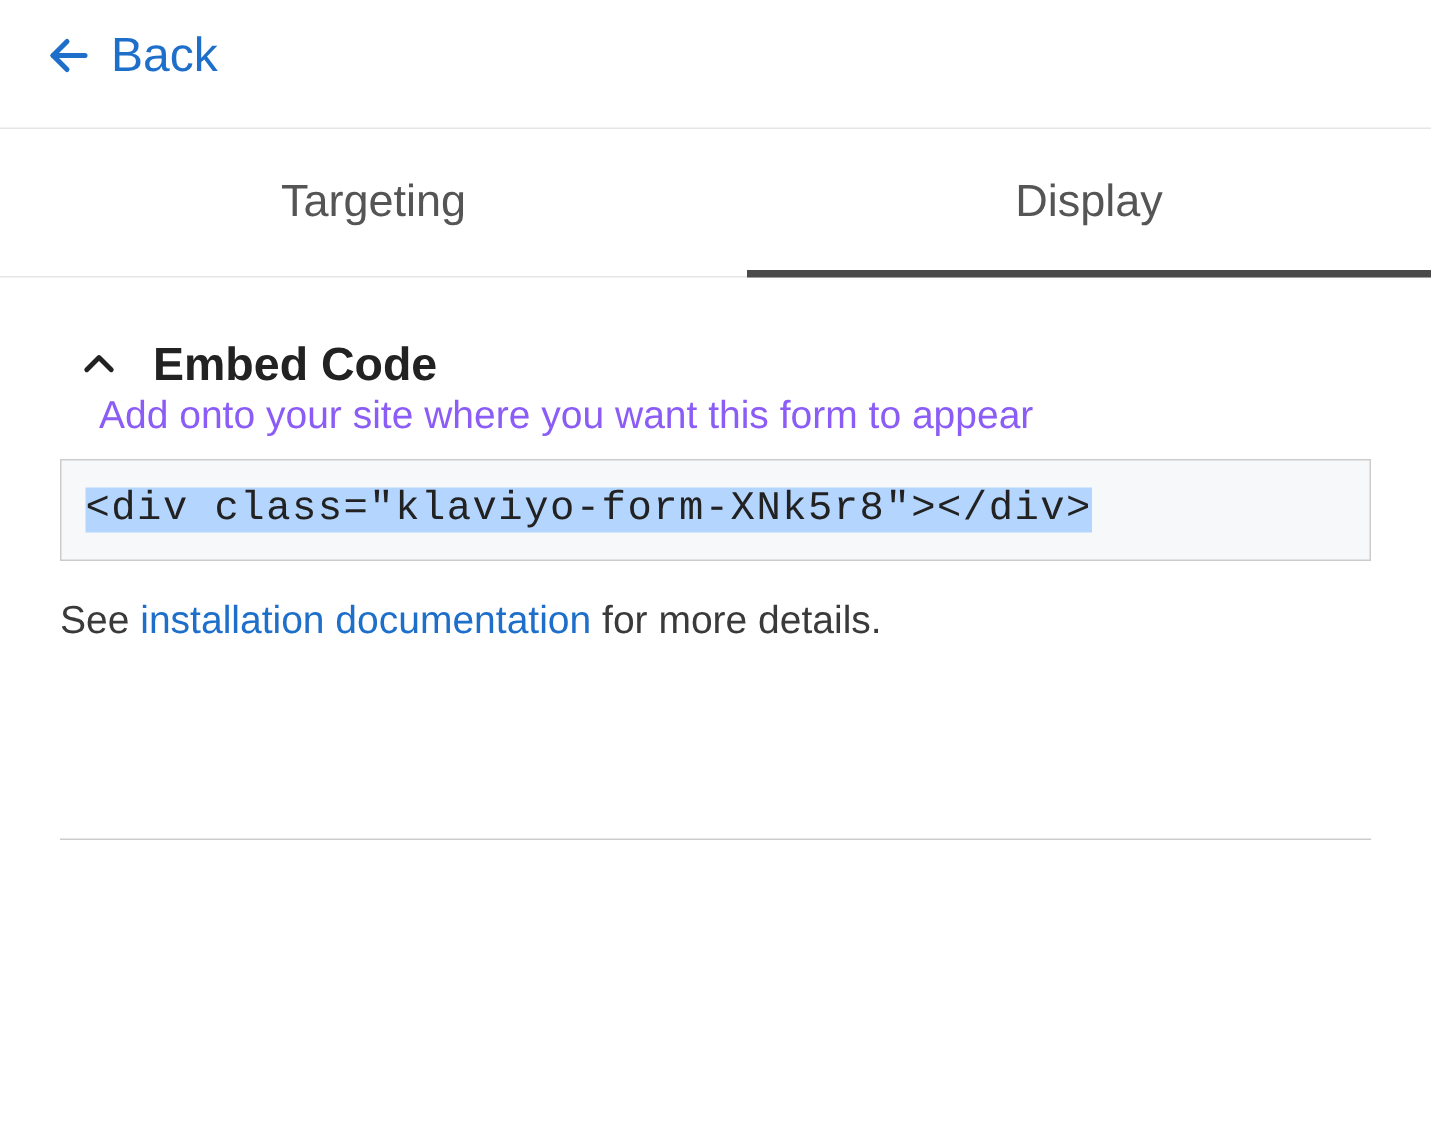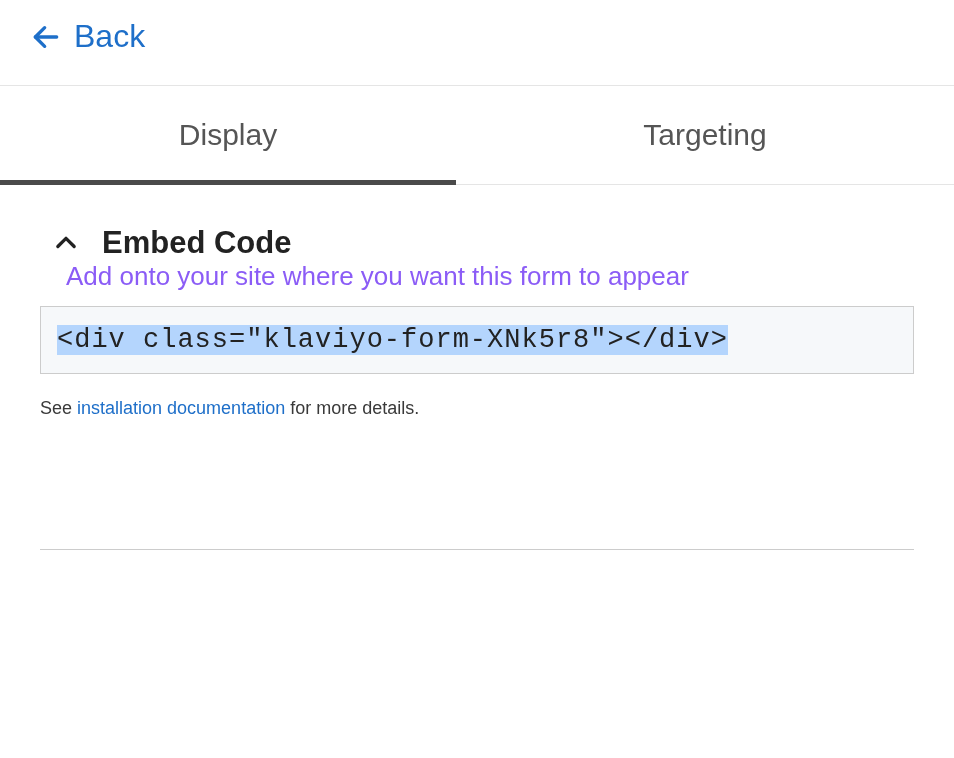--- a/index.html
+++ b/index.html
@@ -92,21 +92,21 @@
       font-family: "SFMono-Regular", Consolas, "Liberation Mono", Menlo, monospace;
       font-size: 27px;
       color: #222;
       letter-spacing: 1px;
       margin-bottom: 24px;
     }
     .code-box .highlighted {
       background: #b4d5fd;
     }
     .details-text {
-      font-size: 18px;
+      font-size: 26px;
       color: #3a3a3a;
     }
     .doc-link {
       color: #1e6fc9;
       cursor: pointer;
     }
     .bottom-divider {
       border-top: 1px solid #ccc;
       margin: 130px 40px 0 40px;
     }
@@ -120,25 +120,25 @@
   <span class="back-arrow-icon">
     <svg width="32" height="32" viewBox="0 0 24 24" fill="none" stroke="#1e6fc9" stroke-width="2.5" stroke-linecap="round" stroke-linejoin="round">
       <line x1="20" y1="12" x2="4" y2="12"></line>
       <polyline points="11 5 4 12 11 19"></polyline>
     </svg>
   </span>
   <span>Back</span>
 </a>
 
 <div class="tabs-container">
+  <div class="tab tab-targeting">
+    <span>Targeting</span>
+  </div>
   <div class="tab tab-display active">
     <span>Display</span>
-  </div>
-  <div class="tab tab-targeting">
-    <span>Targeting</span>
   </div>
 </div>
 
 <div class="section">
   <div class="section-header">
     <span class="chevron-up-icon">
       <svg width="28" height="28" viewBox="0 0 24 24" fill="none" stroke="#222" stroke-width="2.8" stroke-linecap="round" stroke-linejoin="round">
         <polyline points="5 15 12 8 19 15"></polyline>
       </svg>
     </span>

